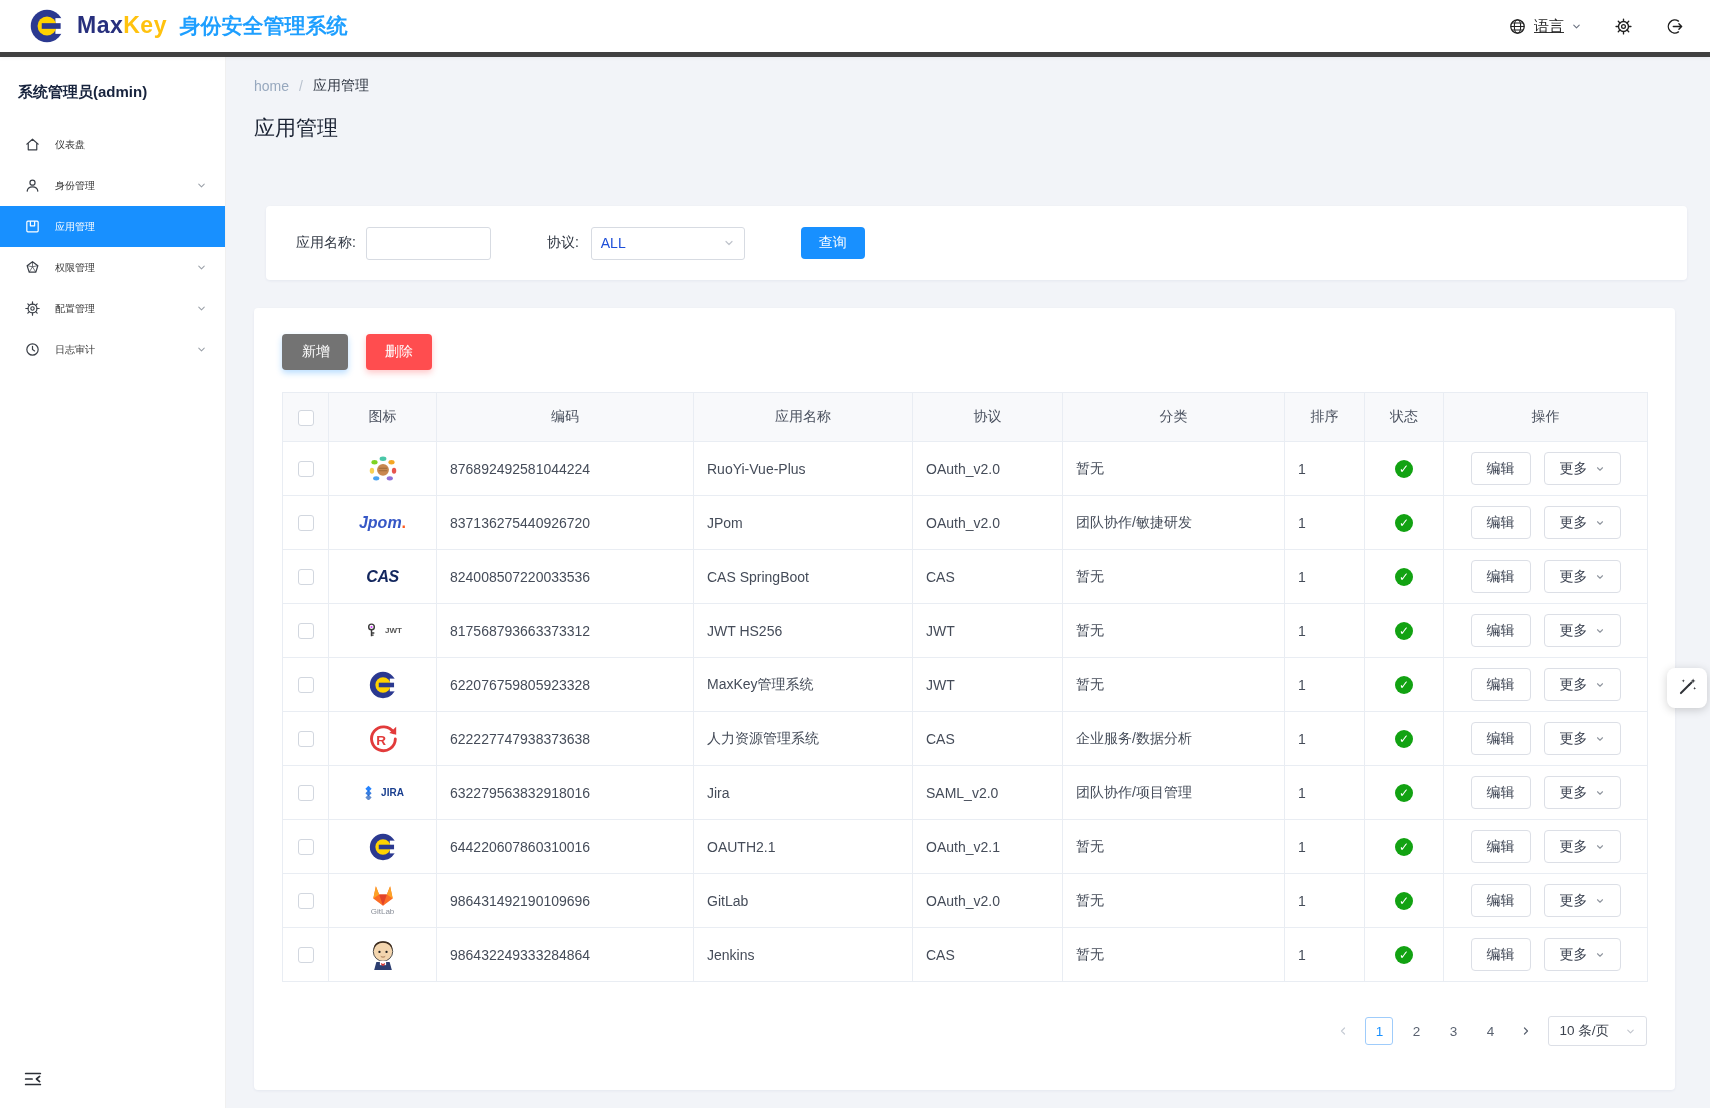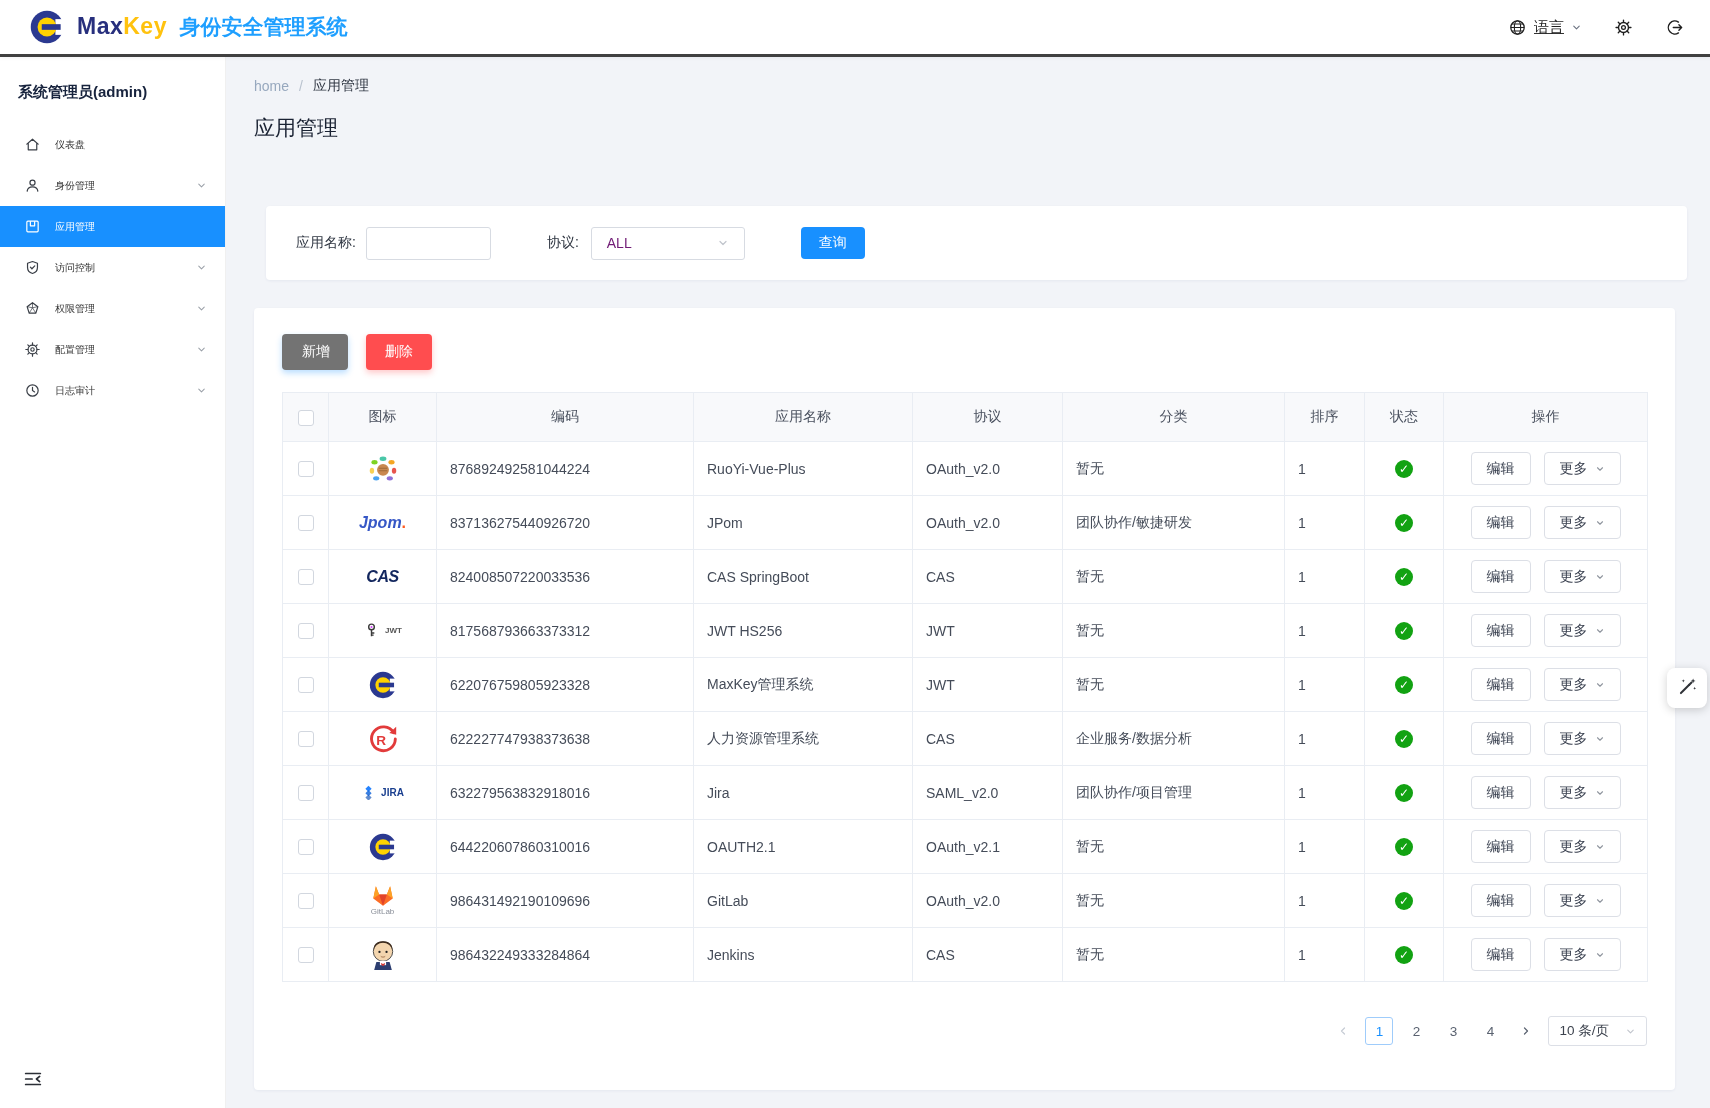--- a/index.html
+++ b/index.html
@@ -1,21 +1,21 @@
 <!DOCTYPE html>
 <html><head>
 <meta charset="utf-8">
 <style>
   * { box-sizing: border-box; }
   body { margin:0; background:#fff; font-family:"Liberation Sans","DejaVu Sans",sans-serif; color:#333; }
   .app { position:relative; width:1710px; height:1108px; overflow:hidden; background:#fff; }
 
   
   .topbar { position:absolute; top:0; left:0; right:0; height:57px; background:#fff; display:flex; align-items:center;
-            padding:12px 26px; border-bottom:3px solid #404040; box-shadow:0 1px 4px rgba(0,21,41,.06); z-index:5; }
+            padding:12px 26px; border-bottom:5px solid #404040; box-shadow:0 1px 4px rgba(0,21,41,.06); z-index:5; }
   .brand { display:flex; align-items:center; gap:9px; }
   .brand-logo svg { display:block; }
   .brand-max { font-size:23px; font-weight:bold; color:#272f7d; letter-spacing:.5px; }
   .brand-key { font-size:23px; font-weight:bold; color:#ffc20e; letter-spacing:.5px; }
   .brand-sub { font-size:21px; font-weight:bold; color:#1e9fff; margin-left:8px; }
   .top-actions { margin-left:auto; display:flex; align-items:center; gap:32px;text-decoration:underline; }
   .lang { display:flex; align-items:center; gap:7px; font-size:15px; color:#1f1f1f; cursor:pointer; }
   .top-icon svg { width:19px; height:19px; display:block; color:#1f1f1f; }
   .lang .cv svg { width:11px; height:11px; display:block; }
 
@@ -42,21 +42,21 @@
   .page-title { font-size:21px; font-weight:500; color:#1a2233; margin-top:19px; }
 
   .card { background:#fff; border-radius:4px; box-shadow:0 1px 3px rgba(15,35,95,.06); width:1421px; }
 
   
   .filter-card { margin-top:64px; height:74px; display:flex; align-items:center; padding:0 30px;margin-left:12px; }
   .f-label { font-size:14px; color:#2f3642; }
   .filter-input { width:125px; height:33px; border:1px solid #d7dbe2; border-radius:3px; margin-left:10px; padding:0 8px; font-size:14px; background:#fff; outline:none; }
   .proto-label { margin-left:56px; }
   .select { height:33px; border:1px solid #d7dbe2; border-radius:3px; background:#fff; display:flex; align-items:center;
-            justify-content:space-between; padding:0 15px; font-size:14px; color:#701a75; cursor:pointer; }
+            justify-content:space-between; padding:0 9px; font-size:14px; color:#1d4ed8; cursor:pointer; }
   .proto-select { width:154px; margin-left:12px; }
   .select .cv svg { width:12px; height:12px; display:block; }
   .btn { height:32px; border:none; border-radius:4px; font-size:14px; color:#fff; cursor:pointer; }
   .search-btn { margin-left:56px; width:64px; background:#1890ff; }
 
   
   .table-card { margin-top:28px; height:782px; padding:26px 28px 0; position:relative; }
   .toolbar { display:flex; gap:18px; }
   .btn-add { width:66px; height:36px; background:#737373; box-shadow:0 3px 6px rgba(24,144,255,.3);padding-left:8px; }
   .btn-del { width:66px; height:36px; background:#ff4d4f; box-shadow:0 3px 6px rgba(255,77,79,.3); }
@@ -180,34 +180,20 @@
   </div>
         <div class="menu-item active">
     <span class="mi-icon">
             <svg viewBox="0 0 24 24">
               <rect x="4" y="4.5" width="16" height="15" rx="1.5" fill="none" stroke="currentColor" stroke-width="1.7"></rect>
               <path d="M9 4.5 V11 H15 V4.5" fill="none" stroke="currentColor" stroke-width="1.7" stroke-linejoin="round"></path>
             </svg>
           </span>
     <span class="mi-label">应用管理</span>
 
-  </div>
-        <div class="menu-item">
-    <span class="mi-icon">
-            <svg viewBox="0 0 24 24">
-              <path d="M12 3.5 L19 6 V12 C19 16.5 16 19.3 12 20.5 C8 19.3 5 16.5 5 12 V6 Z" fill="none" stroke="currentColor" stroke-width="1.7" stroke-linejoin="round"></path>
-              <path d="M9 11.5 L11.2 13.8 L15.2 9.8" fill="none" stroke="currentColor" stroke-width="1.7" stroke-linecap="round"></path>
-            </svg>
-          </span>
-    <span class="mi-label">访问控制</span>
-    <span class="mi-chevron">
-            <svg viewBox="0 0 24 24">
-              <path d="M6 9l6 6 6-6" fill="none" stroke="currentColor" stroke-width="2.2" stroke-linecap="round" stroke-linejoin="round"></path>
-            </svg>
-          </span>
   </div>
         <div class="menu-item">
     <span class="mi-icon">
             <svg viewBox="0 0 24 24">
               <path d="M12 3.8 L19.6 9.4 L16.7 18.6 H7.3 L4.4 9.4 Z" fill="none" stroke="currentColor" stroke-width="1.7" stroke-linejoin="round"></path>
               <path d="M12 3.8 V11 M4.4 9.4 L12 11 L19.6 9.4 M7.3 18.6 L12 11 L16.7 18.6" fill="none" stroke="currentColor" stroke-width="1"></path>
             </svg>
           </span>
     <span class="mi-label">权限管理</span>
     <span class="mi-chevron">

